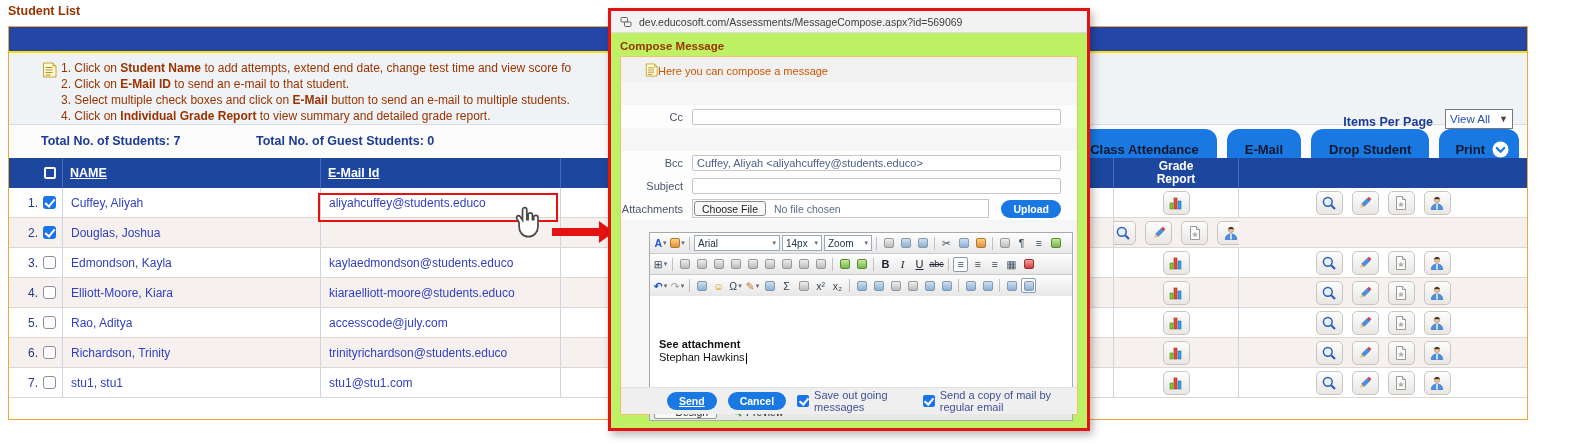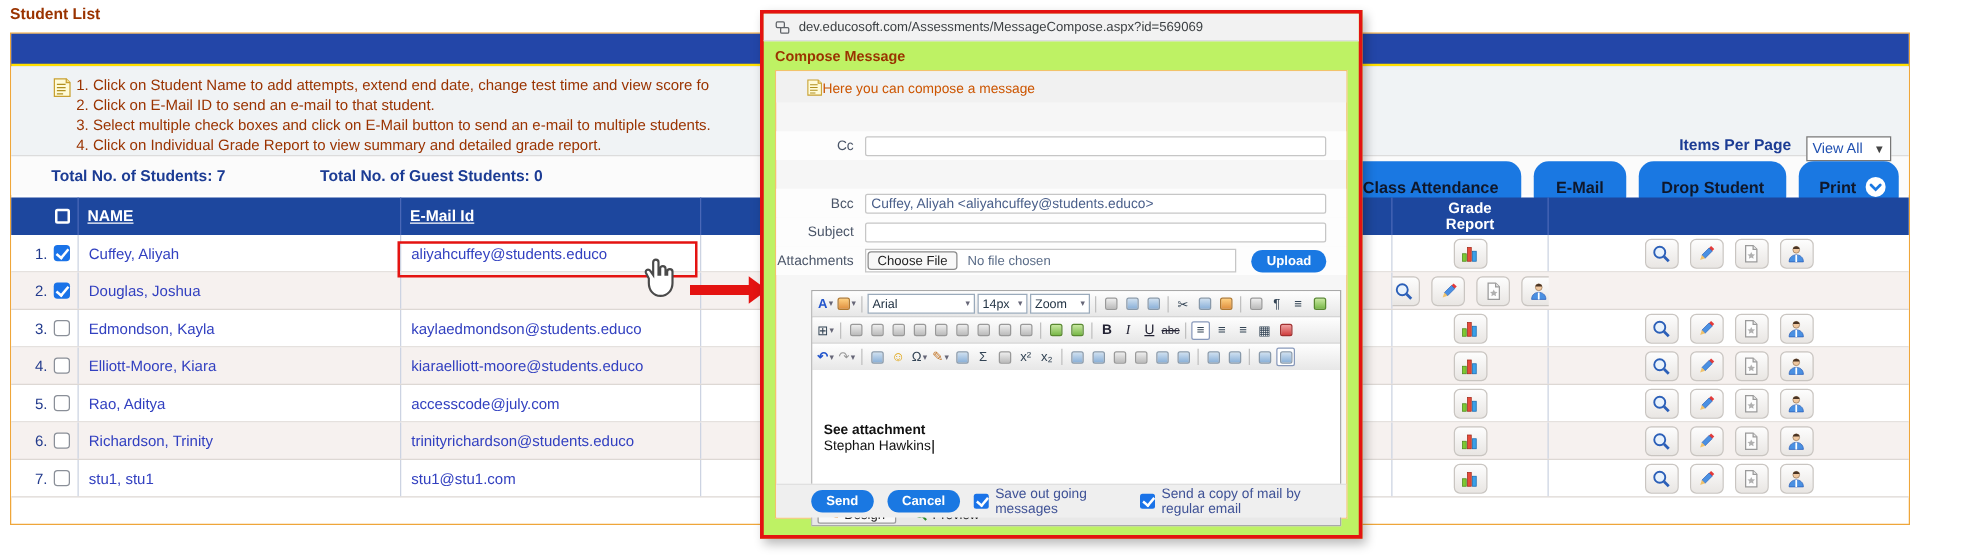--- a/index.html
+++ b/index.html
@@ -5,27 +5,27 @@
   * { box-sizing: border-box; margin: 0; padding: 0; }
   html,body { width:1572px; height:447px; background:#fff; font-family:"Liberation Sans",sans-serif; position:relative; overflow:hidden; }
 
   .page-title { position:absolute; left:8px; top:4px; font-size:12.5px; font-weight:bold; color:#9a3300; }
 
   
   .container { position:absolute; left:8px; top:26px; width:1520px; height:394px; border:1px solid #efa63a; background:#fff; }
   .topbar { height:26px; background:#2346a8; border-bottom:2px solid #ffdf00; }
   .instr { background:#f0f3f5; height:71px; position:relative; padding:7px 0 0 52px; }
   .instr-line { font-size:12px; color:#9a3300; line-height:16px; }
-  .instr-line b { font-weight:normal; }
+  .instr-line b { font-weight:bold; }
   .note-ic { position:absolute; left:33px; top:9px; }
   .totalsbar { height:32px; background:#fbfbfb; border-top:1px solid #dcdcdc; position:relative; }
   .totals-students { position:absolute; left:32px; top:9px; font-size:12.5px; font-weight:bold; color:#1c3c94; }
   .totals-guests { position:absolute; left:247px; top:9px; font-size:12.5px; font-weight:bold; color:#1c3c94; }
 
-  .ipp { position:absolute; top:82px; right:14px; display:flex; align-items:flex-start; gap:12px; }
+  .ipp { position:absolute; top:82px; right:14px; display:flex; align-items:flex-end; gap:12px; }
   .ipp-label { font-size:12.5px; font-weight:bold; color:#1c3c94; }
   .fake-select { width:68px; height:20px; border:1px solid #777; background:#fff; display:flex; align-items:center; justify-content:space-between; padding:0 4px; font-size:11.5px; color:#2050b0; }
   .fake-select .car { color:#444; font-size:9px; }
 
   .btn-row { position:absolute; top:102px; right:8px; display:flex; gap:10px; }
   .pill { height:40px; background:#1a78e2; border-radius:12px; color:#0f172a; font-size:13px; font-weight:bold; display:flex; align-items:center; justify-content:center; padding:0 18px; cursor:pointer; white-space:nowrap; }
   .pill.print { padding:0 10px 0 16px; gap:7px; }
 
   
   .tbl { position:absolute; left:0; top:131px; width:100%; }
@@ -786,21 +786,21 @@
             <svg width="11" height="11" viewBox="0 0 16 16">
               <circle cx="6.8" cy="6.8" r="4.4" fill="#eafae8" stroke="#2a8a2a" stroke-width="1.8"></circle>
               <line x1="10.2" y1="10.2" x2="14.5" y2="14.5" stroke="#2a8a2a" stroke-width="2.4"></line>
             </svg>
             <span>Preview</span>
           </span>
       </div>
     </div>
 
     <div class="pfooter">
-      <span class="mini-pill" style="margin-left:0;">Send</span>
+      <span class="mini-pill" style="margin-left:18px;text-decoration:underline;">Send</span>
       <span class="mini-pill" style="margin-left:0;">Cancel</span>
       <span class="cb2"></span>
       <span class="cklabel">Save out going messages</span>
       <span class="cb2"></span>
       <span class="cklabel">Send a copy of mail by regular email</span>
     </div>
   </div>
 </div>
 
 </body></html>

